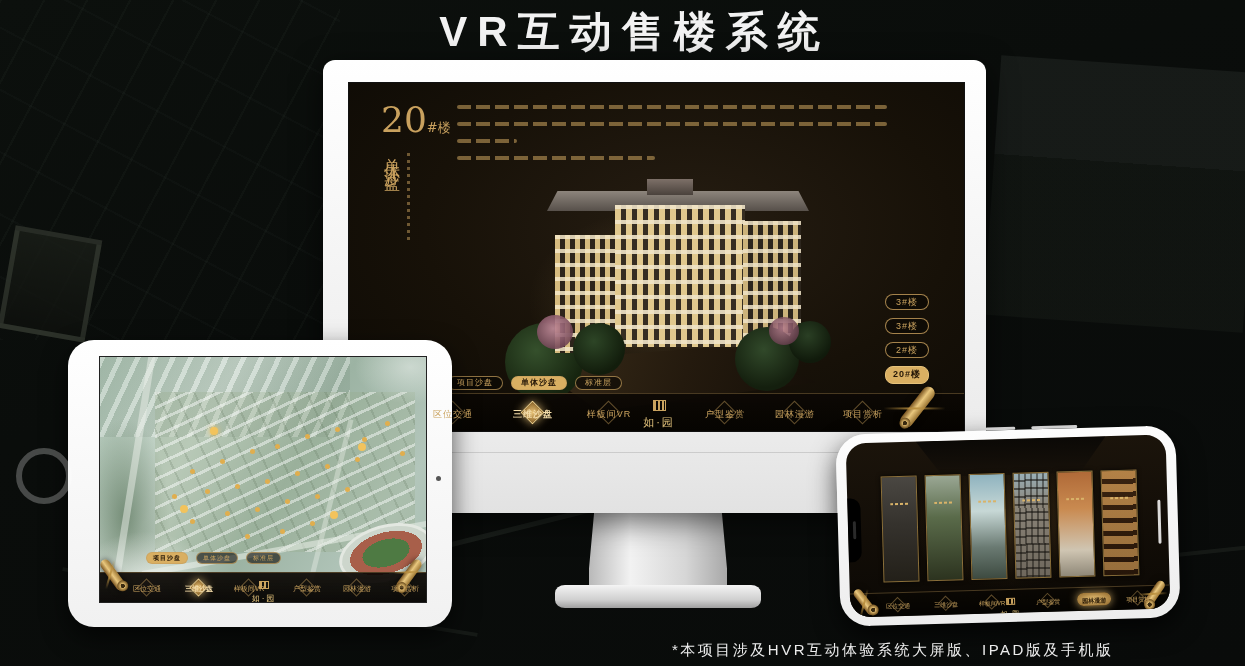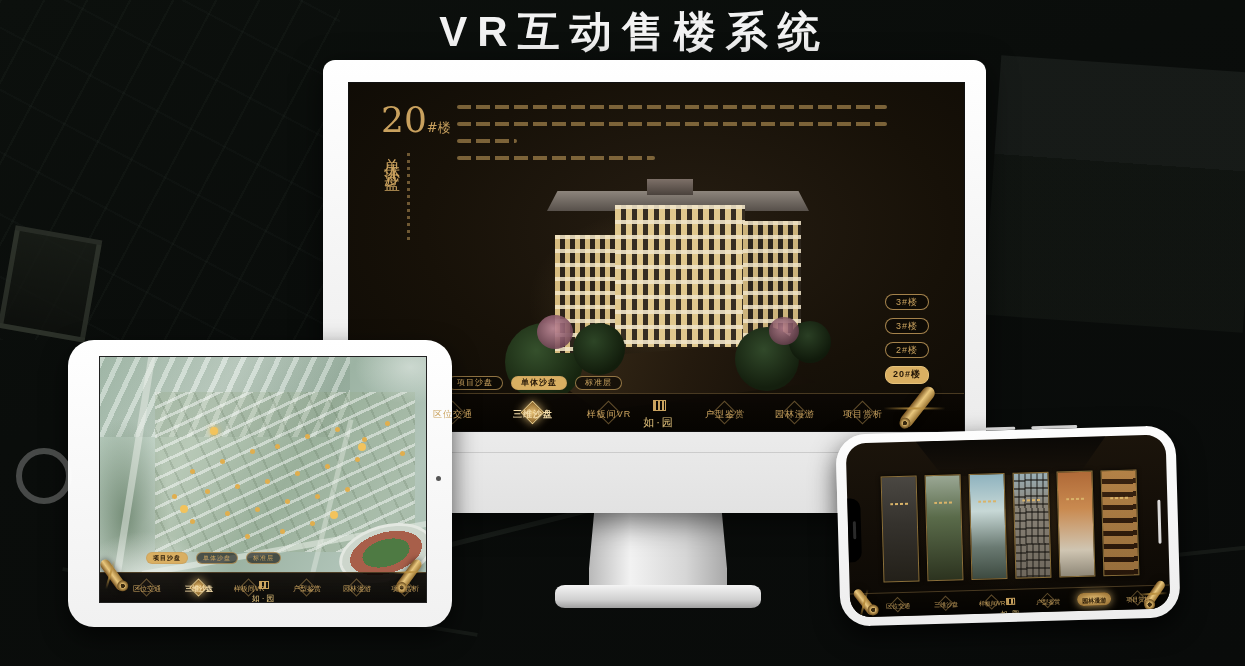--- a/index.html
+++ b/index.html
@@ -459,13 +459,14 @@
         </div>
       </div>
       <div class="scroll-icon small p-scroll-l"></div>
       <div class="scroll-icon small p-scroll-r"></div>
       <div class="p-notch"></div>
       <div class="p-speaker"></div>
       <div class="p-home"></div>
     </div>
   </div>
 
+  <div class="footnote">*本项目涉及HVR互动体验系统大屏版、IPAD版及手机版</div>
 </div>
 
 </body></html>

